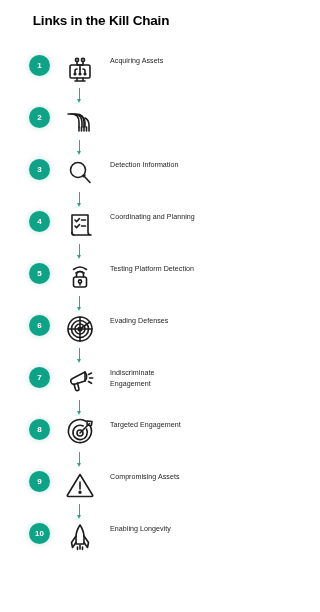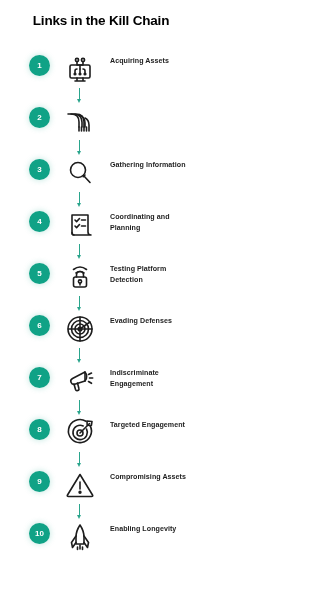--- a/index.html
+++ b/index.html
@@ -79,21 +79,21 @@
     stroke-linecap: round;
     stroke-linejoin: round;
     fill: none;
   }
   .label {
     position: absolute;
     left: 110px;
     top: 12px;
     width: 86px;
     font-size: 7.1px;
-    font-weight: bold;
+    font-weight: normal;
     line-height: 1.55;
     color: #1d1d1d;
     letter-spacing: 0.05px;
   }
   .connector {
     position: absolute;
     left: 78px;
     top: 44px;
     width: 2px;
     height: 16px;
@@ -170,21 +170,21 @@
 
     <div class="row">
       <div class="badge">3</div>
       <div class="icon">
         <svg viewBox="0 0 32 32">
           <circle cx="14" cy="13" r="7.5"></circle>
           <path d="M19.5 18.5 L26 25.5"></path>
           <path d="M19.2 19.8 L21 18"></path>
         </svg>
       </div>
-      <div class="label">Gathering Information</div>
+      <div class="label">Detection Information</div>
       <div class="connector">
         <div class="stem"></div>
           <div class="head"></div>
       </div>
     </div>
 
     <div class="row">
       <div class="badge">4</div>
       <div class="icon">
         <svg viewBox="0 0 32 32">

